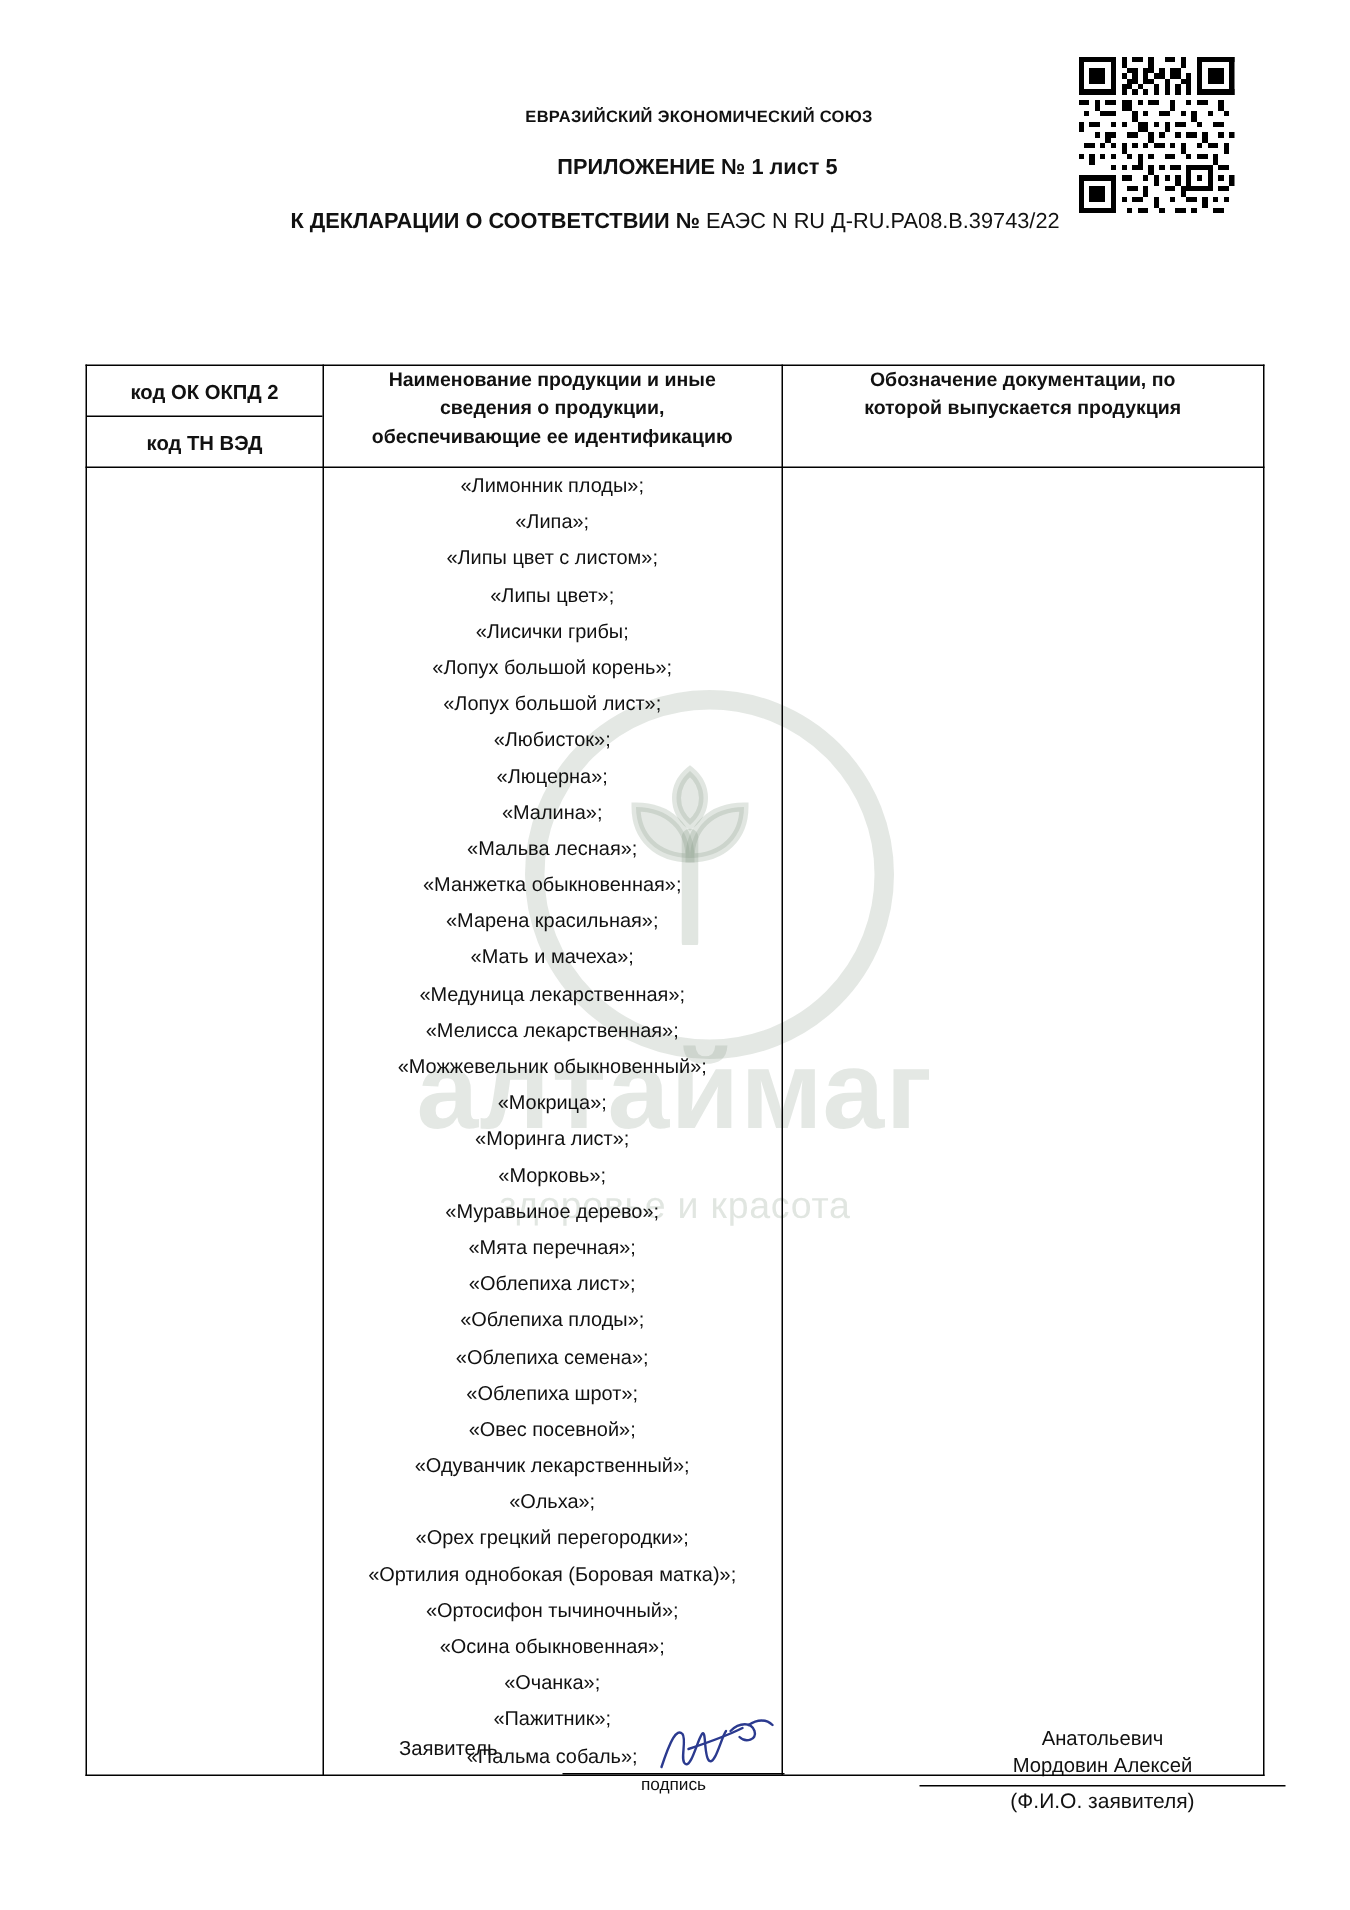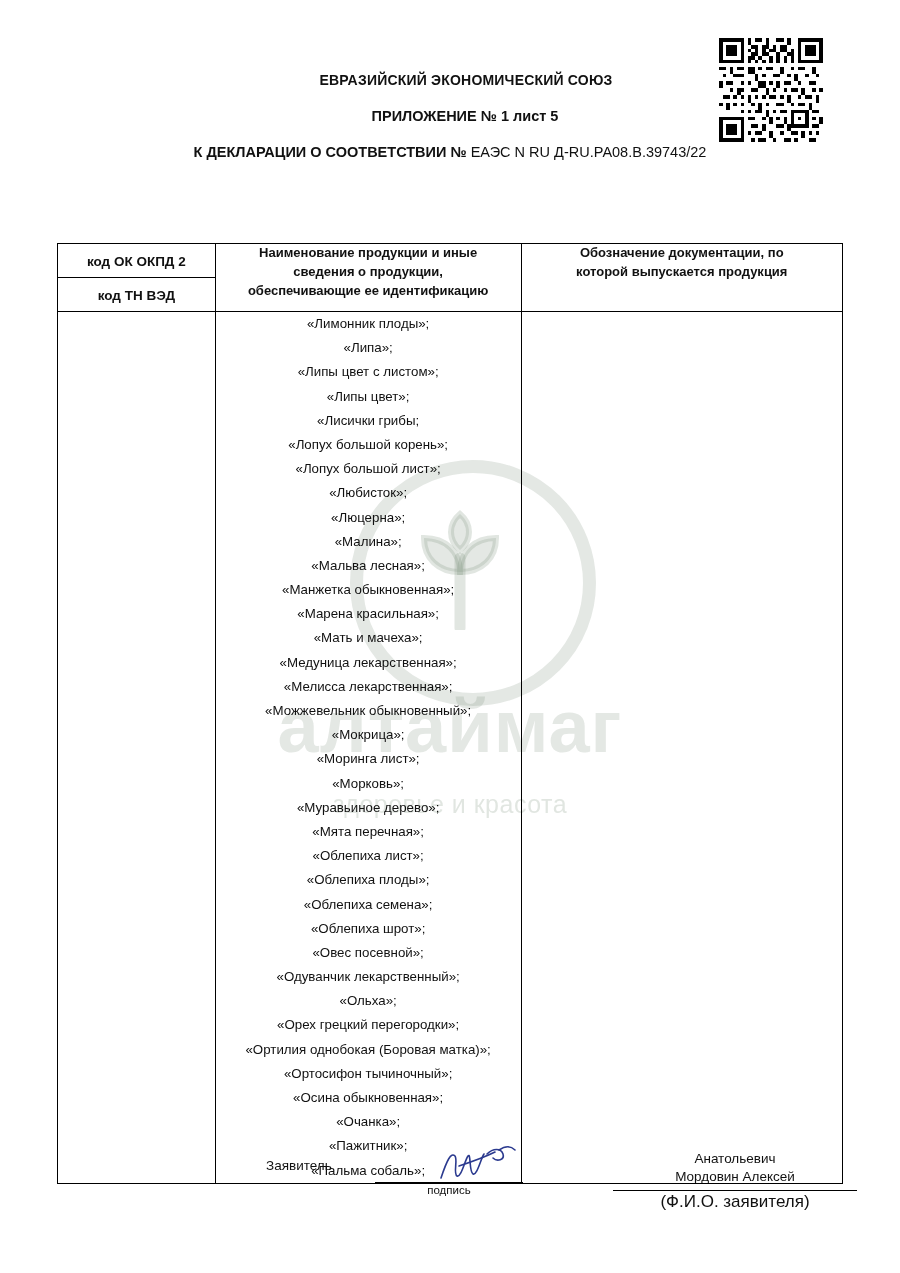--- a/index.html
+++ b/index.html
@@ -33,21 +33,21 @@
 
   
   .header {
     position: absolute;
     top: 72px;
     left: 0;
     width: 900px;
     text-align: center;
   }
   .header .line1 {
-    font-size: 14px;
+    font-size: 11px;
     font-weight: bold;
     letter-spacing: 0.2px;
     margin-left: 32px;
   }
   .header .line2 {
     margin-top: 20px;
     font-size: 14.5px;
     font-weight: bold;
     padding-left: 30px;
   }
@@ -218,21 +218,21 @@
     top: 42px;
     width: 244px;
     border-bottom: 1px solid #000;
   }
   .f-name-label {
     position: absolute;
     left: 613px;
     top: 44px;
     width: 244px;
     text-align: center;
-    font-size: 17px;
+    font-size: 14px;
   }
 </style>
 </head>
 <body>
 
 <div class="page">
 
   <div class="qr">
     <svg width="104" height="104" viewBox="0 0 29 29" shape-rendering="crispEdges">
       <rect width="29" height="29" fill="#ffffff"></rect>

